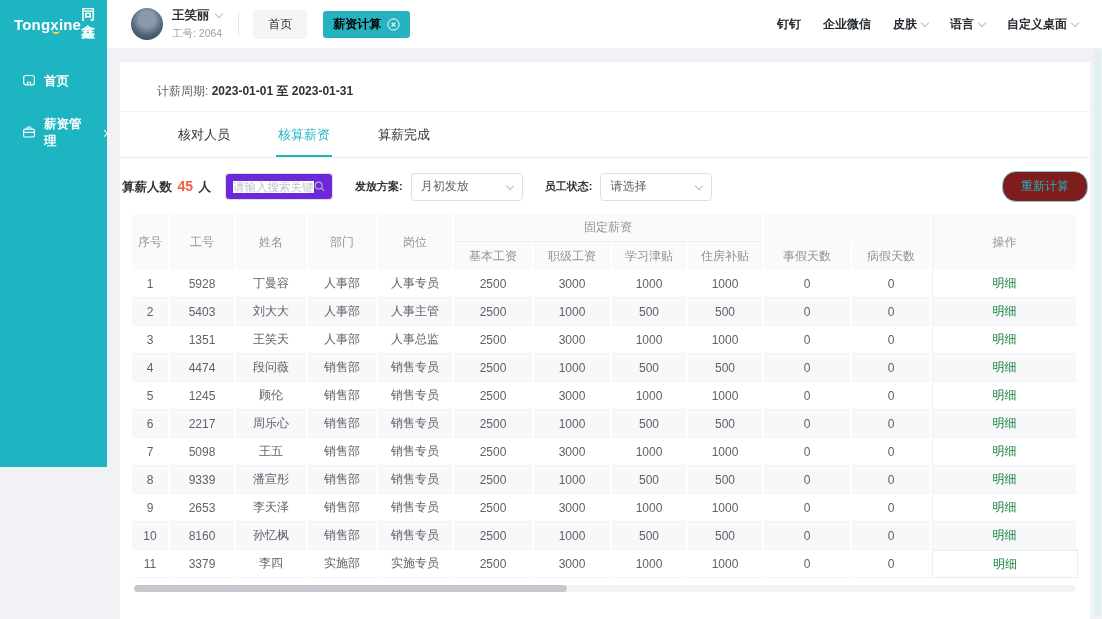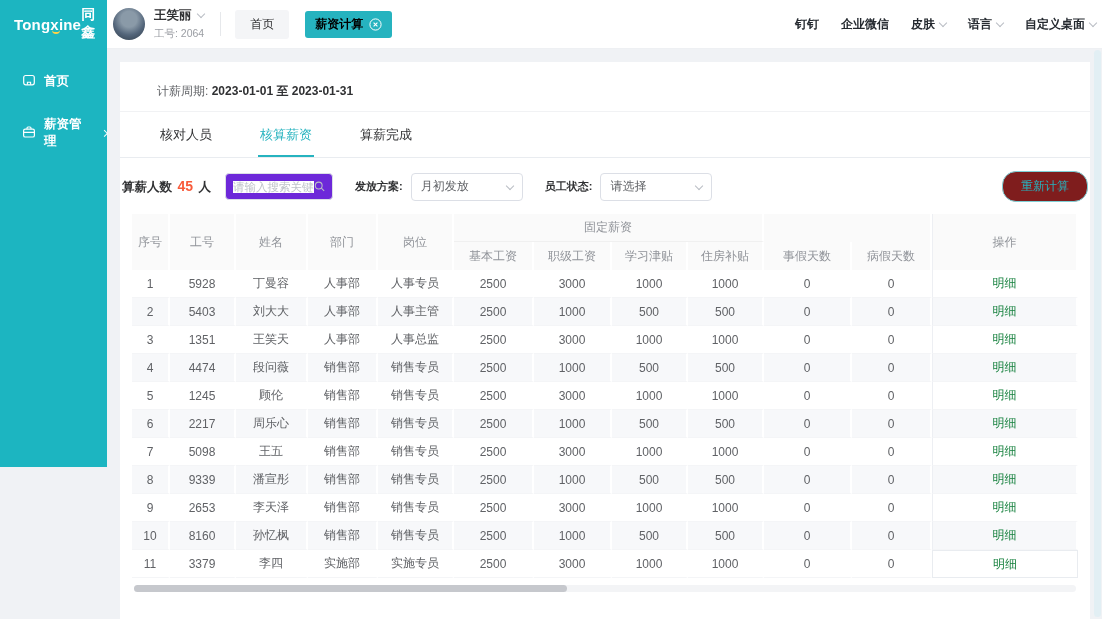--- a/index.html
+++ b/index.html
@@ -16,21 +16,21 @@
     border-bottom:2.5px solid #ffd246; border-radius:0 0 6px 6px; }
   .side-menu { margin-top:12px; }
   .side-item { display:flex; align-items:center; gap:8px; padding:13px 0 13px 22px;
     color:#fff; font-size:12.5px; font-weight:bold; cursor:pointer; }
   .side-item svg { flex:0 0 auto; }
   .arrow-right { width:5px; height:5px; border-right:1.5px solid #fff;
     border-bottom:1.5px solid #fff; transform:rotate(-45deg); margin-left:4px; }
 
   
   .topbar { position:absolute; left:107px; top:0; right:0; height:48px; background:#fff;
-    display:flex; align-items:center; padding:0 6px; box-shadow:0 1px 0 #eef0f3; z-index:4; }
+    display:flex; align-items:center; padding:0 24px; box-shadow:0 1px 0 #eef0f3; z-index:4; }
   .avatar { width:32px; height:32px; border-radius:50%;
     background:radial-gradient(circle at 50% 35%, #8a9aa8 0 30%, #53657a 60%, #2e3a46 100%); }
   .user-block { margin-left:9px; display:flex; flex-direction:column; gap:3px; }
   .user-row { display:flex; align-items:center; gap:6px; }
   .user-name { font-size:12.5px; color:#303133; font-weight:bold; }
   .user-id { font-size:10.5px; color:#9a9da3; }
   .caret-down { width:6px; height:6px; border-right:1.4px solid #b9bdc4;
     border-bottom:1.4px solid #b9bdc4; transform:rotate(45deg); margin-top:-3px; }
   .v-div { width:1px; height:24px; background:#e6e8eb; margin:0 14px 0 16px; }
   .chip-plain { background:#f4f5f7; border-radius:3px; padding:6px 15px;
@@ -46,21 +46,21 @@
   .v-scroll { position:absolute; right:1px; top:2px; bottom:2px; width:7px;
     background:#e2eff4; border-radius:4px; z-index:6; }
   .card { position:absolute; left:13px; top:14px; right:12px; bottom:0; background:#fff; }
 
   .card-head { padding:12px 16px 11px 14px; border-bottom:1px solid #f1f2f4; }
   .title-row { display:flex; align-items:center; gap:7px; }
   .page-title { font-size:14.5px; font-weight:bold; color:#303133; }
   .period { margin:9px 0 0 23px; font-size:12px; color:#606266; }
   .period b { color:#303133; }
 
-  .tabs { display:flex; gap:44px; padding-left:38px; border-bottom:1px solid #e9ecf0; }
+  .tabs { display:flex; gap:44px; padding-left:56px; border-bottom:1px solid #e9ecf0; }
   .tab { padding:14px 2px 11px; font-size:13px; color:#303133; cursor:pointer;
     border-bottom:2px solid transparent; }
   .tab.active { color:#26b3bf; border-bottom-color:#26b3bf; }
 
   .filter-row { display:flex; align-items:center; padding:13px 2px 12px; }
   .count { font-size:12.5px; font-weight:bold; color:#303133; white-space:nowrap; }
   .count .num { color:#f85b3b; font-size:14px; padding:0 2px; }
   .search-box { margin-left:14px; width:108px; height:27px; border:1px solid #dcdfe6;
     border-radius:4px; display:flex; align-items:center; padding:0 7px; background:#6d28d9; }
   .search-box input { border:none; outline:none; width:100%; font-size:11.5px; color:#606266;

